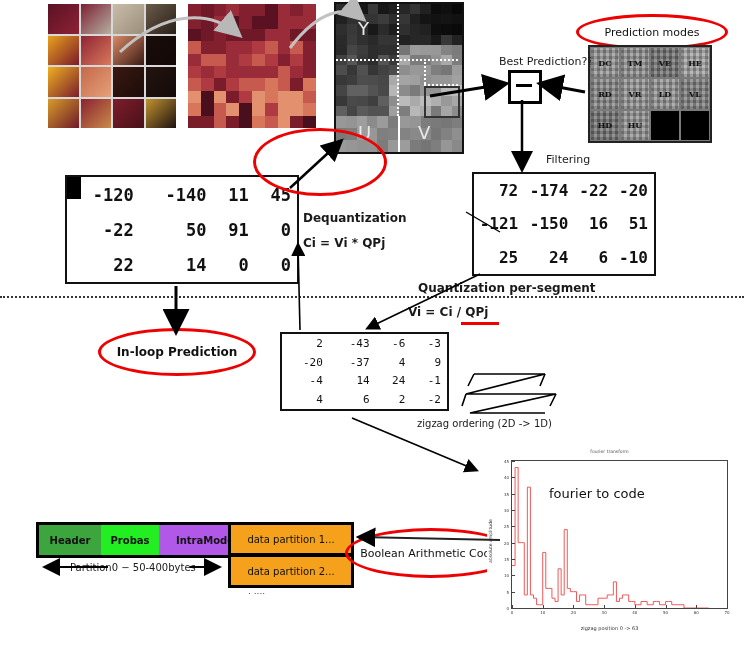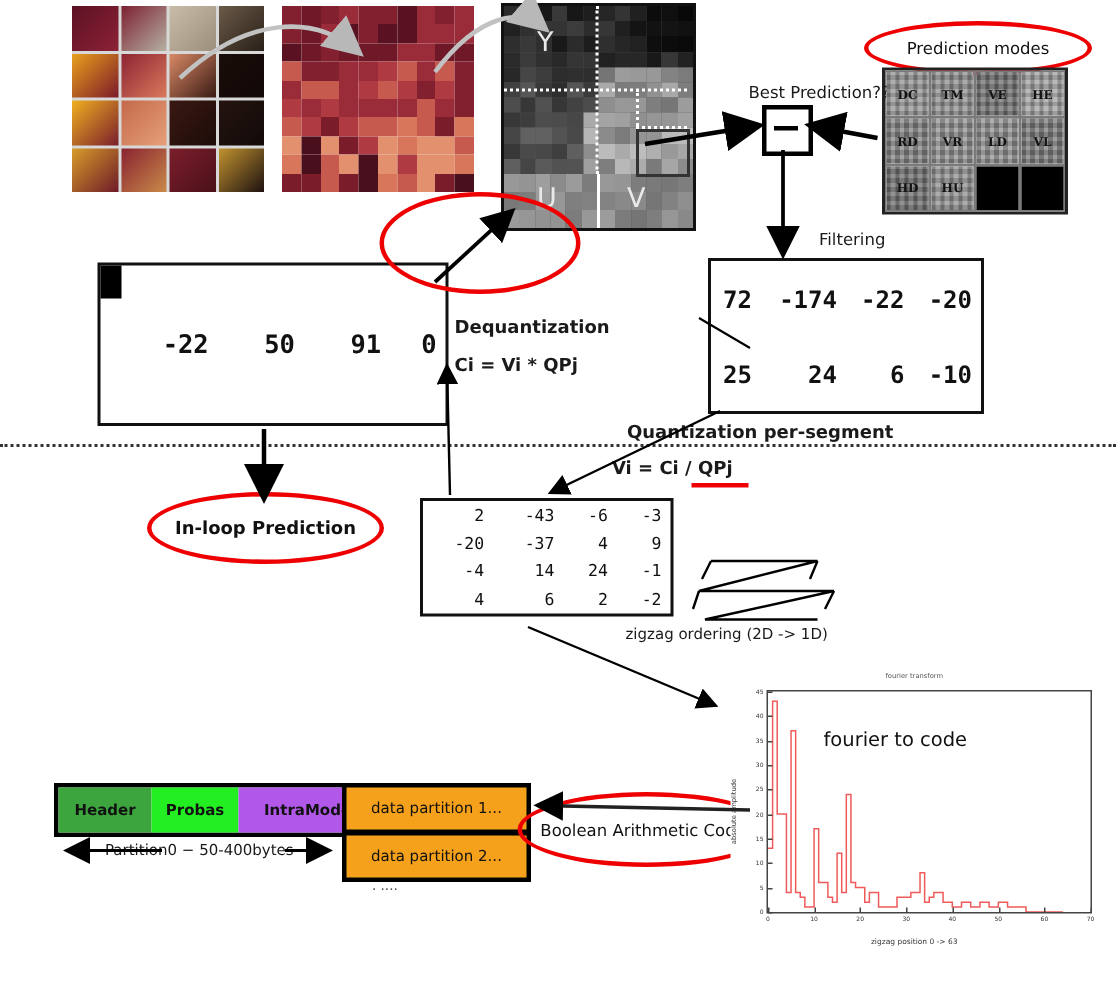--- a/index.html
+++ b/index.html
@@ -466,37 +466,55 @@
 <div class="abs" id="subbox">
   <div class="minus"></div>
 </div>
 <div class="abs lbl" style="left:546px;top:153px;">Filtering</div>
 
 <div class="matrix" id="mtxDeq">
   <div class="blackcorner"></div>
   <table>
       <tbody>
         <tr>
+          <td>-120</td>
+          <td>-140</td>
+          <td>11</td>
+          <td>45</td>
+        </tr>
+        <tr>
           <td>-22</td>
           <td>50</td>
           <td>91</td>
           <td>0</td>
         </tr>
+        <tr>
+          <td>22</td>
+          <td>14</td>
+          <td>0</td>
+          <td>0</td>
+        </tr>
       </tbody>
     </table>
 </div>
 
 <div class="matrix" id="mtxRes">
   <table>
       <tbody>
         <tr>
           <td>72</td>
           <td>-174</td>
           <td>-22</td>
           <td>-20</td>
+        </tr>
+        <tr>
+          <td>-121</td>
+          <td>-150</td>
+          <td>16</td>
+          <td>51</td>
         </tr>
         <tr>
           <td>25</td>
           <td>24</td>
           <td>6</td>
           <td>-10</td>
         </tr>
       </tbody>
     </table>
 </div>

